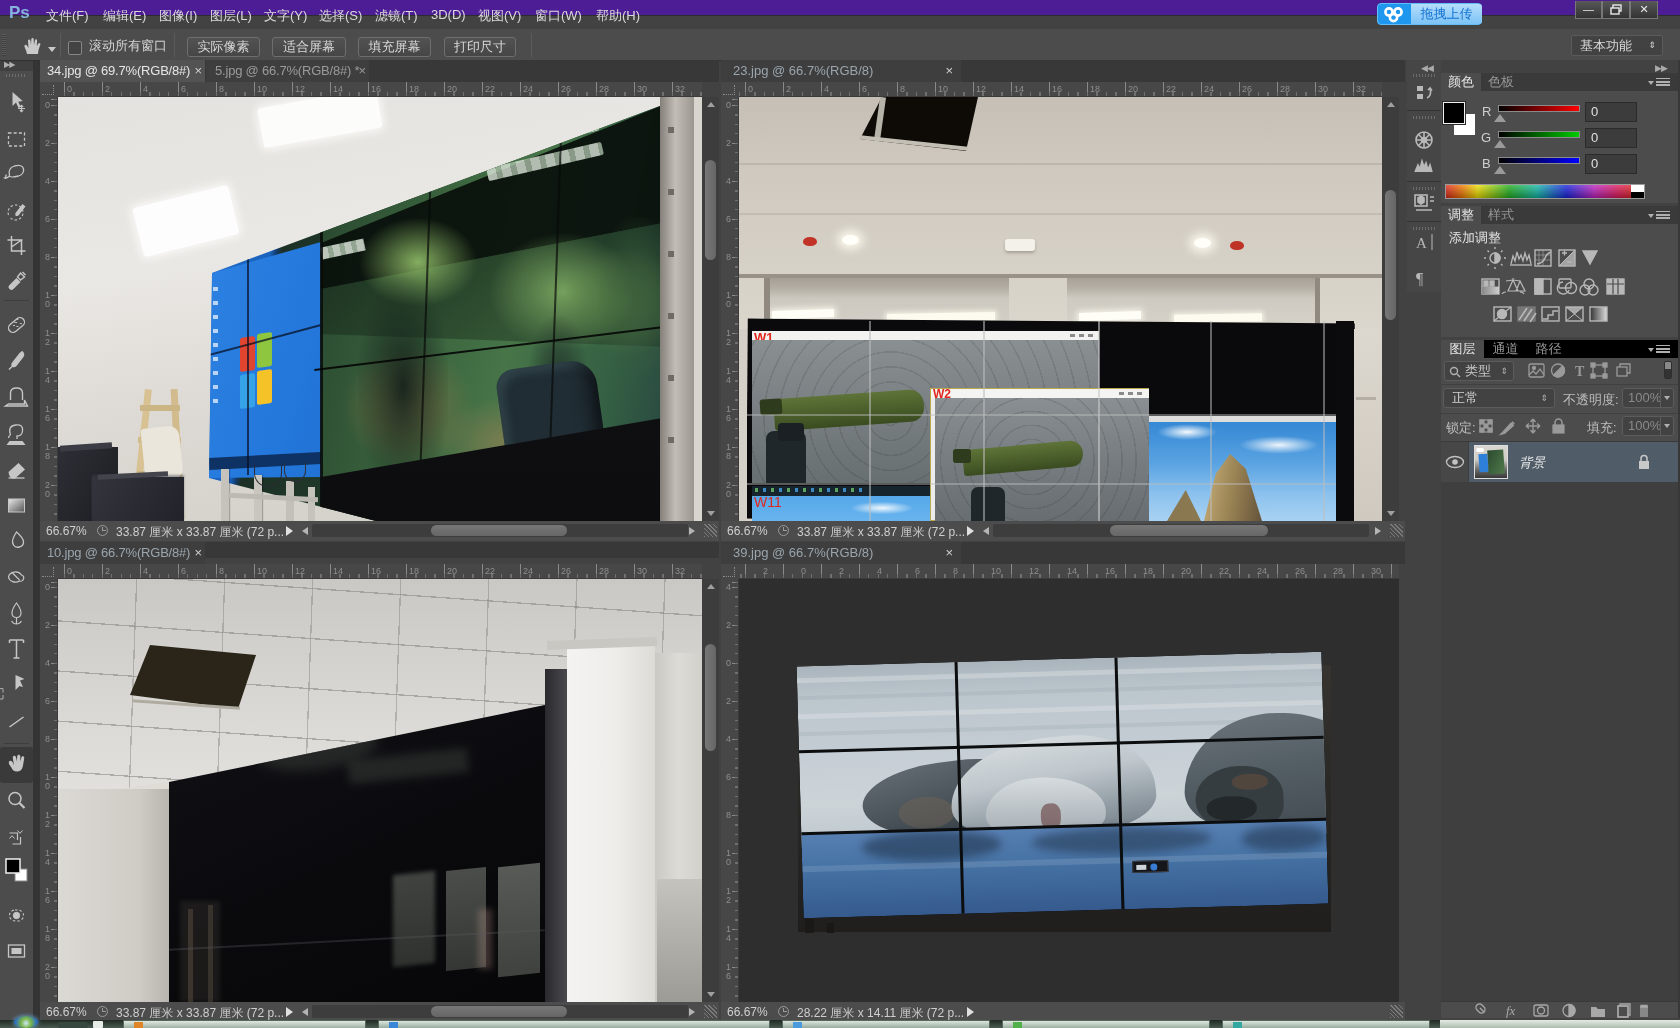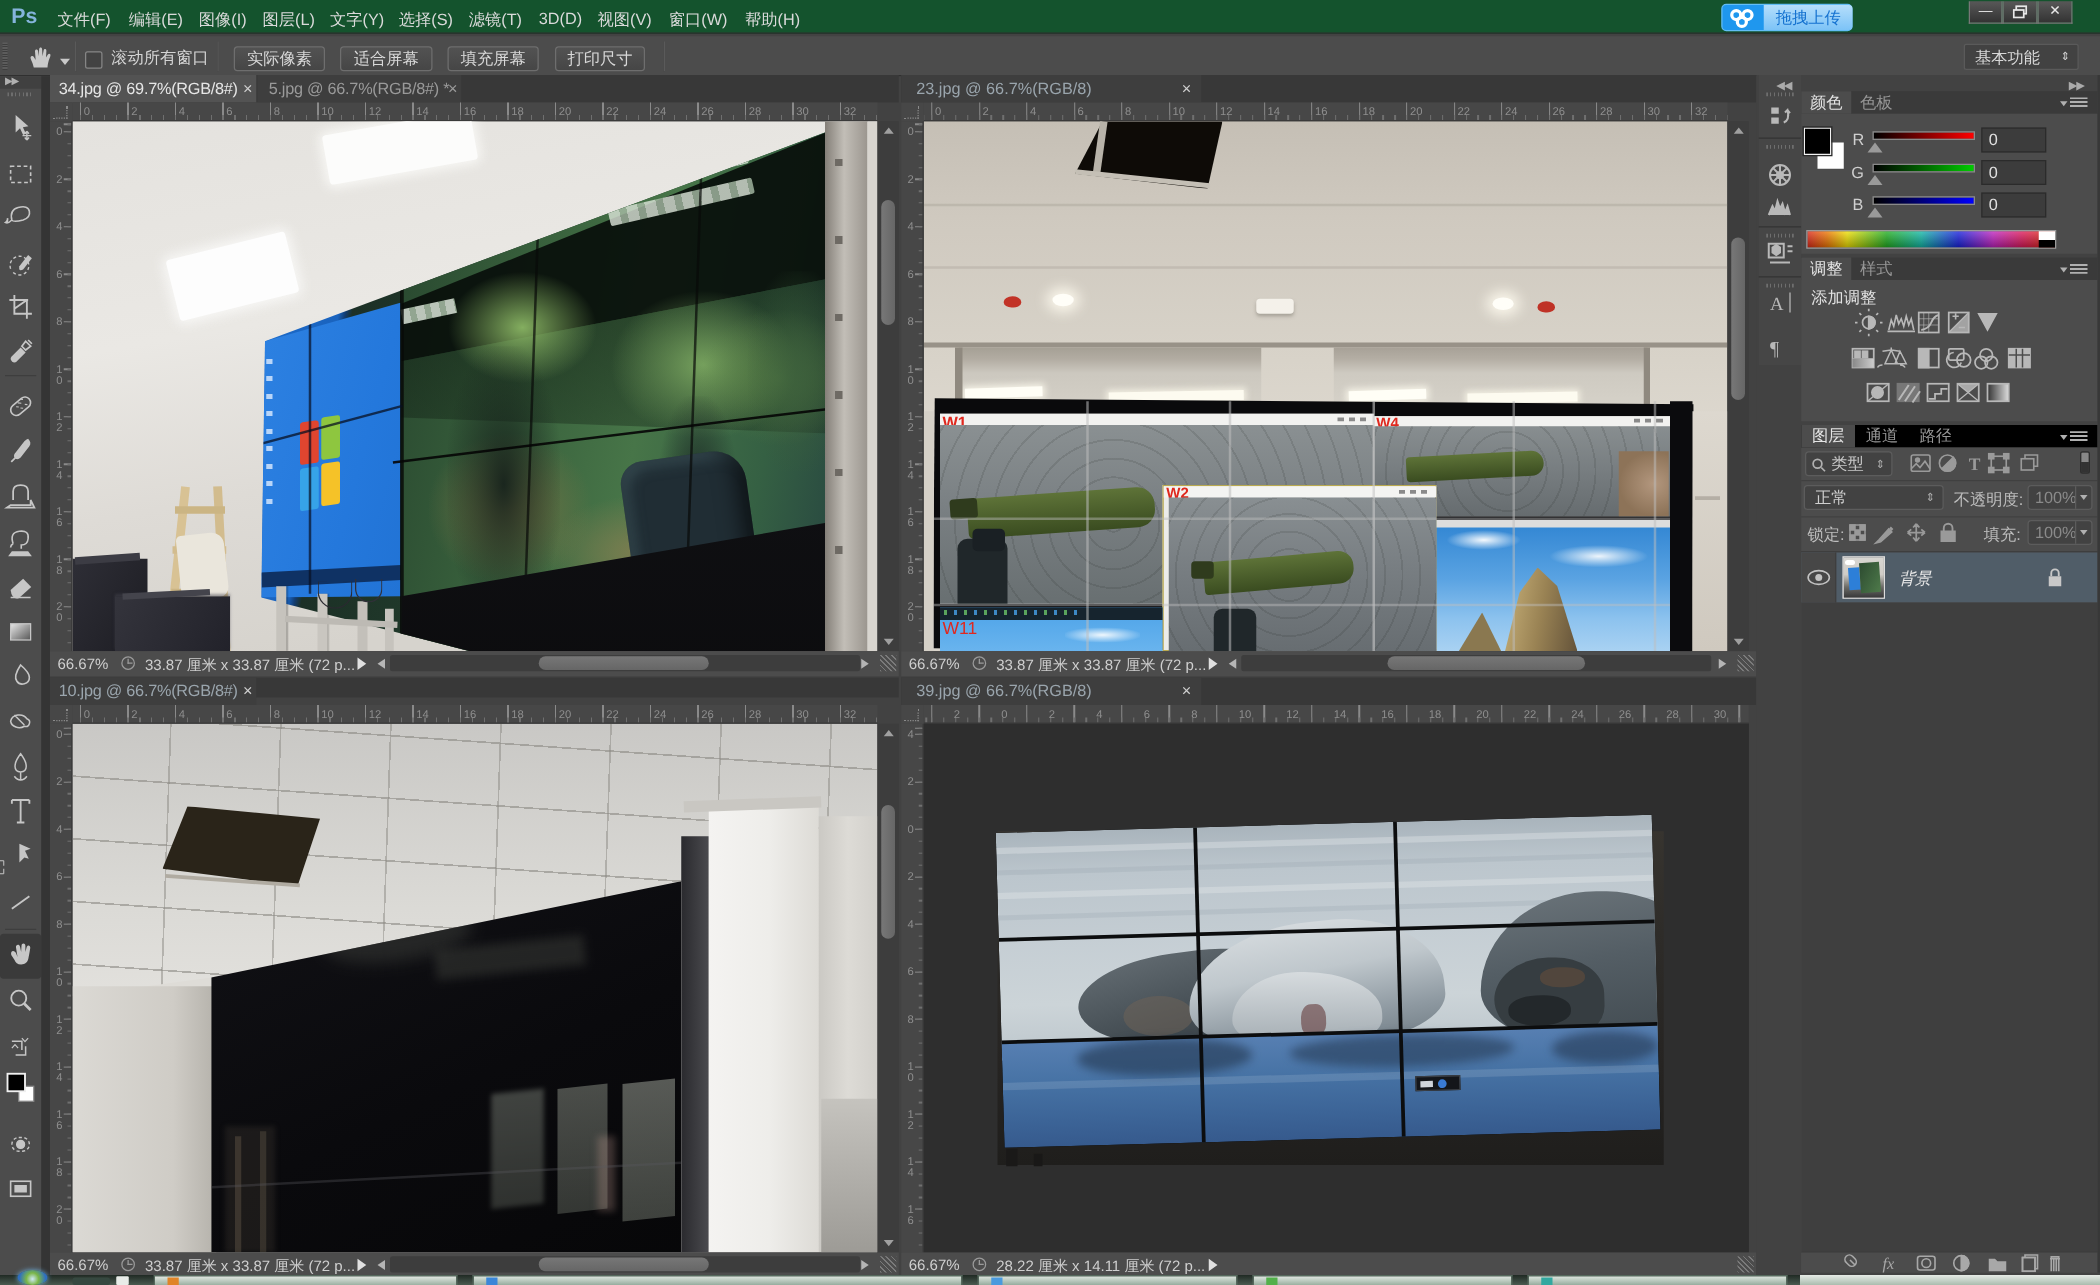--- a/index.html
+++ b/index.html
@@ -1,19 +1,19 @@
 <!DOCTYPE html>
 <html><head><meta charset="utf-8">
 <style>
 *{margin:0;padding:0;box-sizing:border-box;}
 html,body{width:1680px;height:1028px;overflow:hidden;background:#424242;font-family:"Liberation Sans",sans-serif;}
 .abs{position:absolute;}
 #app{position:absolute;left:0;top:0;width:1680px;height:1028px;}
 
-#menubar{position:absolute;left:0;top:0;width:1680px;height:27px;background:#14532d;border-bottom:1px solid #2d2d2d;}
+#menubar{position:absolute;left:0;top:0;width:1680px;height:16px;background:#4c1d95;border-bottom:1px solid #2d2d2d;}
 #pslogo{position:absolute;left:9px;top:3px;font-size:17px;font-weight:bold;color:#85b4dc;}
 .mitem{position:absolute;top:7px;font-size:13px;color:#dadada;}
 
 .winbtn{position:absolute;top:1px;height:18px;background:linear-gradient(#585858,#333);border:1px solid #777;border-top:none;color:#e8e8e8;text-align:center;font-size:11px;line-height:17px;}
 
 #baidu{position:absolute;left:1377px;top:3px;width:105px;height:22px;border-radius:4px;background:#1f97ee;border:1px solid #62bdf6;}
 #baidu .txt{position:absolute;left:33px;top:0;width:71px;height:20px;background:#9fd5fb;border-radius:0 3px 3px 0;color:#fff;font-size:13px;text-align:center;line-height:20px;background:linear-gradient(#b5defb,#7cc3f7);color:#1572d0;}
 
 #optbar{position:absolute;left:0;top:29px;width:1680px;height:32px;background:#4c4c4c;border-bottom:1px solid #303030;}
 .optbtn{position:absolute;top:8px;height:20px;background:linear-gradient(#525252,#464646);border:1px solid #6e6e6e;border-radius:3px;color:#d8d8d8;font-size:13px;text-align:center;line-height:18px;}
@@ -392,29 +392,20 @@
           <div class="abs" style="left:318px;top:3px;width:24px;height:3px;background:repeating-linear-gradient(90deg,#8a8a8a 0 5px,transparent 5px 9px);"></div>
     <span class="abs" style="left:2px;top:-1px;font-size:13px;font-weight:bold;color:#e0281e;font-family:'Liberation Sans',sans-serif;">W1</span>
     <div class="abs" style="left:0;top:9px;width:347px;height:143px;background:linear-gradient(180deg,#8a9092 0%,#7a8083 45%,#686f71 100%);"></div>
     <div class="abs" style="left:0;top:9px;width:347px;height:143px;background:repeating-radial-gradient(circle at 40% 55%,transparent 0 6px,rgba(30,34,30,.13) 6px 7.5px,transparent 7.5px 15px);"></div>
     <div class="abs" style="left:22px;top:63px;width:150px;height:32px;background:linear-gradient(180deg,#5e7338,#3a4c20);border-radius:4px 14px 14px 4px;transform:rotate(-4deg);"></div>
     <div class="abs" style="left:8px;top:68px;width:22px;height:16px;background:#2f3b1d;border-radius:3px;transform:rotate(-4deg);"></div>
     <div class="abs" style="left:14px;top:100px;width:40px;height:52px;background:#20272a;border-radius:8px 8px 0 0;"></div>
     <div class="abs" style="left:26px;top:92px;width:26px;height:18px;background:#1a2024;border-radius:4px;"></div>
   </div>
 
-  <div class="abs" style="left:352px;top:12px;width:237px;height:80px;background:#e9e9e7;">
-    <div class="abs" style="left:0;top:0;width:237px;height:8px;background:#f2f2f0;"></div>
-          <div class="abs" style="left:208px;top:2px;width:24px;height:3px;background:repeating-linear-gradient(90deg,#8a8a8a 0 5px,transparent 5px 9px);"></div>
-    <span class="abs" style="left:2px;top:-2px;font-size:12px;font-weight:bold;color:#e0281e;">W4</span>
-    <div class="abs" style="left:0;top:8px;width:237px;height:72px;background:linear-gradient(180deg,#888e90 0%,#777d80 50%,#666c6f 100%);"></div>
-    <div class="abs" style="left:0;top:8px;width:237px;height:72px;background:repeating-radial-gradient(circle at 45% 50%,transparent 0 5px,rgba(30,34,30,.13) 5px 6.5px,transparent 6.5px 13px);"></div>
-    <div class="abs" style="left:26px;top:30px;width:110px;height:20px;background:linear-gradient(180deg,#5e7338,#3a4c20);border-radius:3px 10px 10px 3px;transform:rotate(-3deg);"></div>
-    <div class="abs" style="left:196px;top:28px;width:40px;height:52px;background:radial-gradient(ellipse at 70% 50%,#b3977e,#8d7358 70%);"></div>
-  </div>
 
   <div class="abs" style="left:402px;top:95px;width:187px;height:105px;background:linear-gradient(180deg,#2f84d2 0%,#5aa3e2 45%,#8cc2ee 75%,#a9d2f2 100%);">
     <div class="abs" style="left:8px;top:8px;width:60px;height:16px;background:radial-gradient(ellipse,rgba(255,255,255,.95),rgba(255,255,255,0) 70%);"></div>
     <div class="abs" style="left:90px;top:20px;width:80px;height:18px;background:radial-gradient(ellipse,rgba(255,255,255,.9),rgba(255,255,255,0) 70%);"></div>
     <div class="abs" style="left:55px;top:38px;width:58px;height:67px;clip-path:polygon(45% 0,72% 22%,100% 100%,0 100%,20% 30%);background:linear-gradient(100deg,#c9b27a 0%,#9a8354 50%,#64533a 100%);"></div>
     <div class="abs" style="left:18px;top:74px;width:34px;height:31px;clip-path:polygon(55% 0,100% 100%,0 100%);background:#8a7850;"></div>
     <div class="abs" style="left:0;top:0;width:187px;height:6px;background:#ddd;"></div>
   </div>
 
   <div class="abs" style="left:183px;top:67px;width:219px;height:133px;background:#ececea;border:1px solid #b9a94f;">

